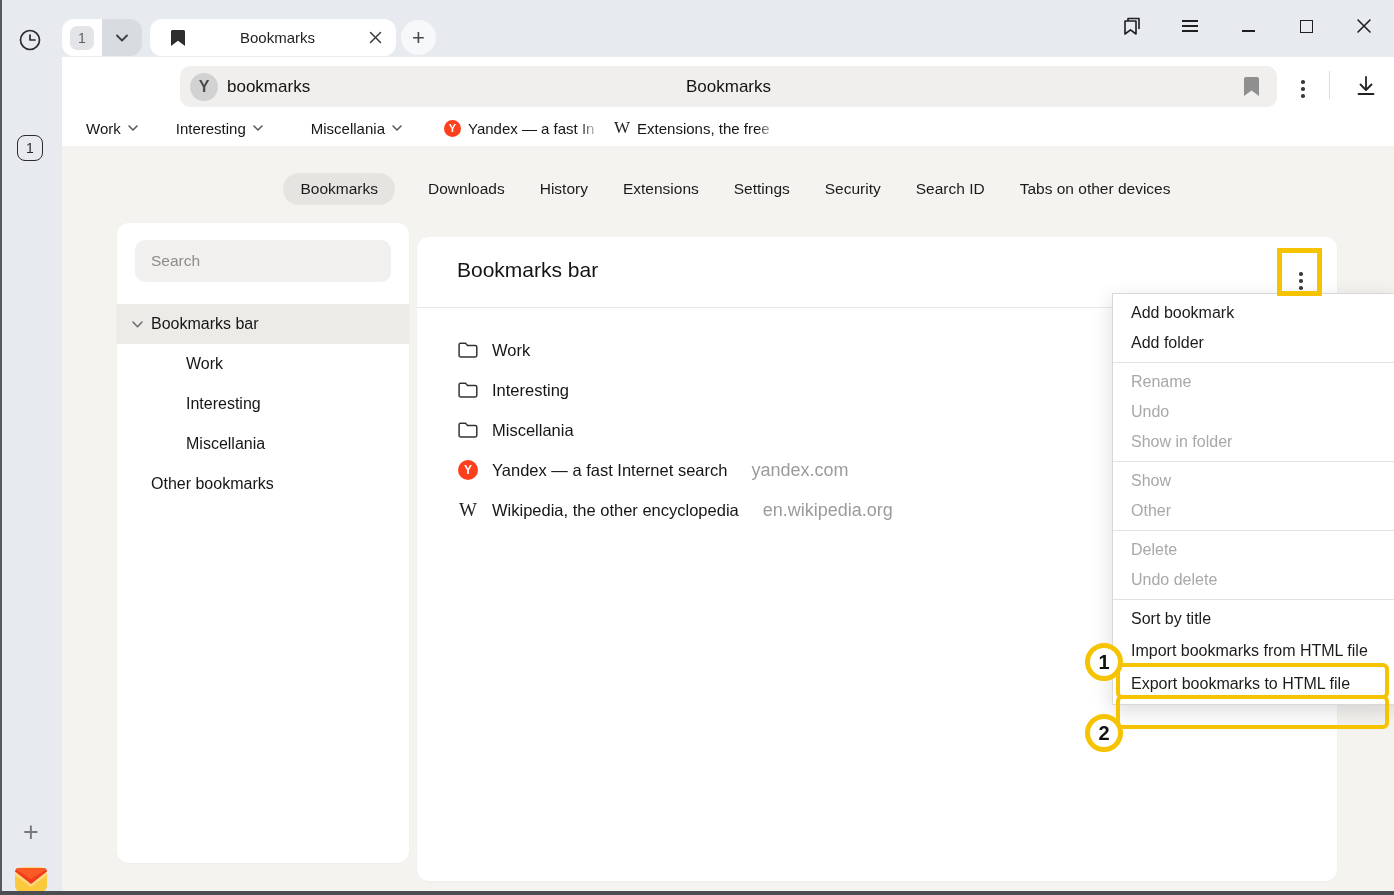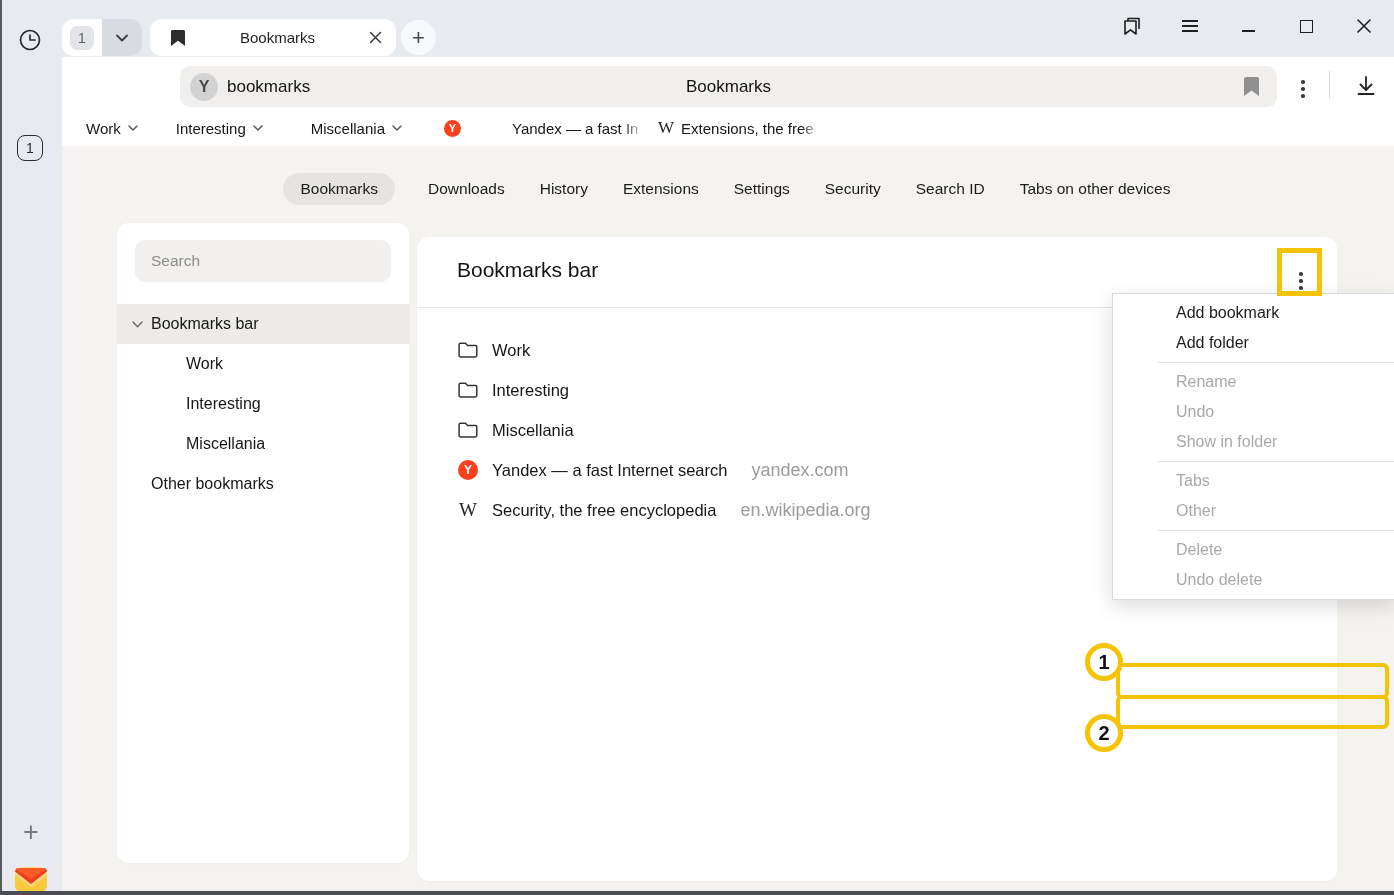--- a/index.html
+++ b/index.html
@@ -84,21 +84,21 @@
   .mc-rows { position:absolute; left:0; top:93px; right:0; }
   .mc-row { height:40px; display:flex; align-items:center; padding-left:40px; }
   .mc-row .ric { width:22px; display:flex; align-items:center; justify-content:center; margin-right:13px; }
   .mc-row .rlabel { font-size:16.5px; color:#161616; }
   .mc-row .rdomain { font-size:18px; color:#9b9b9b; margin-left:24px; }
   .favicon-y2 { width:20px; height:20px; border-radius:50%; background:#fc3f1d; color:#fff; font-size:12px; font-weight:bold; display:flex; align-items:center; justify-content:center; }
   .w-glyph2 { font-family:"Liberation Serif", serif; font-size:19px; color:#222; }
 
   
   .ctx-menu { position:absolute; left:1112px; top:293px; width:284px; background:#fff; border:1px solid #d8d8d8; box-shadow:0 6px 20px rgba(0,0,0,0.14); z-index:40; }
-  .ctx-group { padding:4px 0; border-bottom:1px solid #e3e3e3;margin-left:45px; }
+  .ctx-group { padding:4px 0; border-bottom:1px solid #e3e3e3; }
   .ctx-group:last-child { border-bottom:none; }
   .mi { height:30px; line-height:30px; padding:0 18px; font-size:16px; color:#1c1c1c; white-space:nowrap; }
   .mi.dis { color:#a8a8a8; }
   .mi.tall34 { height:34px; line-height:34px; }
   .mi.tall32 { height:32px; line-height:32px; }
 
   
   .ann { position:absolute; z-index:60; border-color:#f6c300; }
   .ann-dots { left:1277px; top:248px; width:45px; height:48px; border:5px solid #f6c300; }
   .ann-import { left:1116px; top:663px; width:273px; height:36px; border:4px solid #f6c300; border-radius:6px; }
@@ -233,21 +233,21 @@
       </svg>
   </div>
   <div class="bb-item" style="margin-left:48px;">
     <span>Miscellania</span>
     <svg width="10" height="6" viewBox="0 0 10 6">
         <path d="M1 1 5 5 9 1" fill="none" stroke="#555" stroke-width="1.5" stroke-linecap="round" stroke-linejoin="round"></path>
       </svg>
   </div>
   <div class="bb-item" style="margin-left:42px;">
     <span class="favicon-y">Y</span>
-    <span class="bb-link-label fade" style="width:132px;margin-left:44px;">Yandex — a fast In</span>
+    <span class="bb-link-label fade" style="width:132px;">Yandex — a fast In</span>
   </div>
   <div class="bb-item" style="margin-left:14px;">
     <span class="w-glyph">W</span>
     <span class="bb-link-label fade" style="width:140px;">Extensions, the free</span>
   </div>
 </div>
 
 <div class="page">
   <div class="nav-tabs">
     <div class="nav-tab sel">Bookmarks</div>
@@ -325,44 +325,49 @@
         <span class="ric">
             <span class="favicon-y2">Y</span>
           </span>
         <span class="rlabel">Yandex — a fast Internet search</span>
         <span class="rdomain">yandex.com</span>
       </div>
       <div class="mc-row">
         <span class="ric">
             <span class="w-glyph2">W</span>
           </span>
-        <span class="rlabel">Security, the free encyclopedia</span>
+        <span class="rlabel">Wikipedia, the other encyclopedia</span>
         <span class="rdomain">en.wikipedia.org</span>
       </div>
     </div>
   </div>
 </div>
 
 <div class="ctx-menu">
   <div class="ctx-group">
     <div class="mi">Add bookmark</div>
     <div class="mi">Add folder</div>
   </div>
   <div class="ctx-group">
     <div class="mi dis">Rename</div>
     <div class="mi dis">Undo</div>
     <div class="mi dis">Show in folder</div>
   </div>
   <div class="ctx-group">
-    <div class="mi dis">Tabs</div>
+    <div class="mi dis">Show</div>
     <div class="mi dis">Other</div>
   </div>
   <div class="ctx-group">
     <div class="mi dis">Delete</div>
     <div class="mi dis">Undo delete</div>
+  </div>
+  <div class="ctx-group">
+    <div class="mi">Sort by title</div>
+    <div class="mi tall34">Import bookmarks from HTML file</div>
+    <div class="mi tall32">Export bookmarks to HTML file</div>
   </div>
 </div>
 
 <div class="ann ann-dots"></div>
 <div class="ann ann-import"></div>
 <div class="ann ann-export"></div>
 <div class="ann ann-circle ann-c1">1</div>
 <div class="ann ann-circle ann-c2">2</div>
 
 <div class="edge-left"></div>

